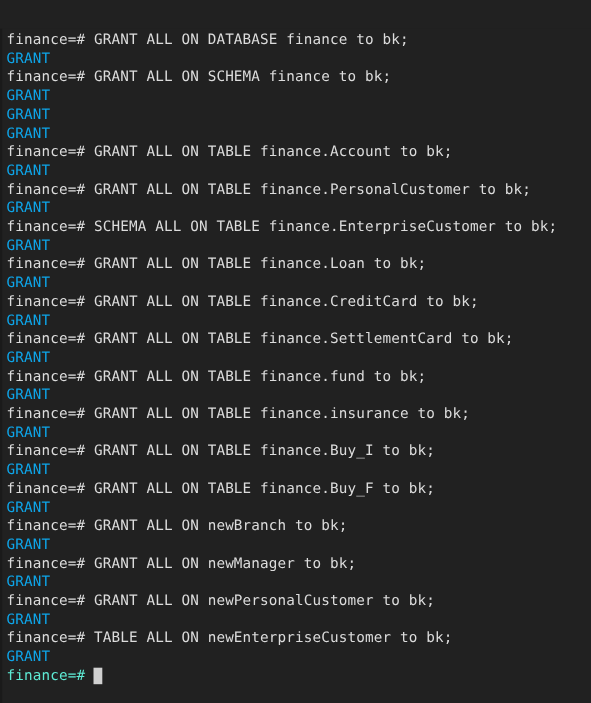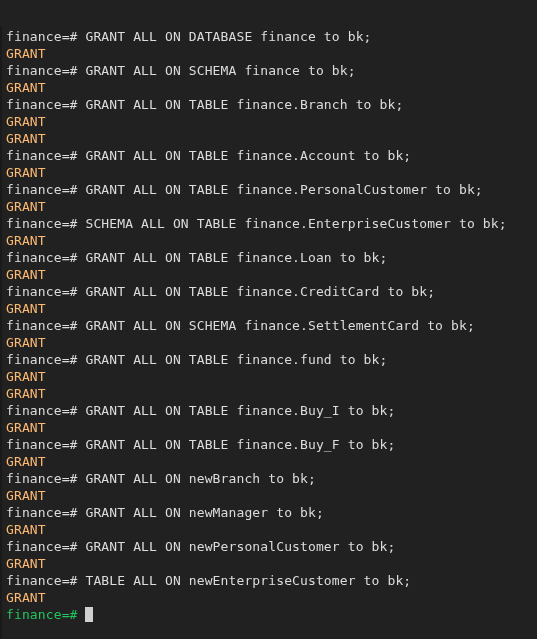--- a/index.html
+++ b/index.html
@@ -39,29 +39,29 @@
   }
   .line {
     white-space: pre;
     height: 17px;
     letter-spacing: 0.12px;
   }
   .line.cmd {
     color: #dcdcdc;
   }
   .line.out {
-    color: #fdba74;
+    color: #0ea5e9;
   }
   .cursor-line {
     white-space: pre;
     height: 17px;
     display: flex;
     align-items: flex-start;
     letter-spacing: 0.12px;
-    color: #22c55e;
+    color: #5eead4;
   }
   .cursor-block {
     display: inline-block;
     width: 8px;
     height: 15px;
     background: #d0d0d0;
     margin-left: 0px;
     margin-top: 1px;
   }
   #watermark {
@@ -83,37 +83,37 @@
 
   <div id="left-border"></div>
 
   <div id="screen">
 
     <div id="scrollback">
         <div class="line cmd">finance=# GRANT ALL ON DATABASE finance to bk;</div>
         <div class="line out">GRANT</div>
         <div class="line cmd">finance=# GRANT ALL ON SCHEMA finance to bk;</div>
         <div class="line out">GRANT</div>
-        <div class="line cmd">finance=# GRANT ALL ON TABLE finance.Branch to bk;</div>
         <div class="line out">GRANT</div>
         <div class="line out">GRANT</div>
         <div class="line cmd">finance=# GRANT ALL ON TABLE finance.Account to bk;</div>
         <div class="line out">GRANT</div>
         <div class="line cmd">finance=# GRANT ALL ON TABLE finance.PersonalCustomer to bk;</div>
         <div class="line out">GRANT</div>
         <div class="line cmd">finance=# SCHEMA ALL ON TABLE finance.EnterpriseCustomer to bk;</div>
         <div class="line out">GRANT</div>
         <div class="line cmd">finance=# GRANT ALL ON TABLE finance.Loan to bk;</div>
         <div class="line out">GRANT</div>
         <div class="line cmd">finance=# GRANT ALL ON TABLE finance.CreditCard to bk;</div>
         <div class="line out">GRANT</div>
-        <div class="line cmd">finance=# GRANT ALL ON SCHEMA finance.SettlementCard to bk;</div>
+        <div class="line cmd">finance=# GRANT ALL ON TABLE finance.SettlementCard to bk;</div>
         <div class="line out">GRANT</div>
         <div class="line cmd">finance=# GRANT ALL ON TABLE finance.fund to bk;</div>
         <div class="line out">GRANT</div>
+        <div class="line cmd">finance=# GRANT ALL ON TABLE finance.insurance to bk;</div>
         <div class="line out">GRANT</div>
         <div class="line cmd">finance=# GRANT ALL ON TABLE finance.Buy_I to bk;</div>
         <div class="line out">GRANT</div>
         <div class="line cmd">finance=# GRANT ALL ON TABLE finance.Buy_F to bk;</div>
         <div class="line out">GRANT</div>
         <div class="line cmd">finance=# GRANT ALL ON newBranch to bk;</div>
         <div class="line out">GRANT</div>
         <div class="line cmd">finance=# GRANT ALL ON newManager to bk;</div>
         <div class="line out">GRANT</div>
         <div class="line cmd">finance=# GRANT ALL ON newPersonalCustomer to bk;</div>

